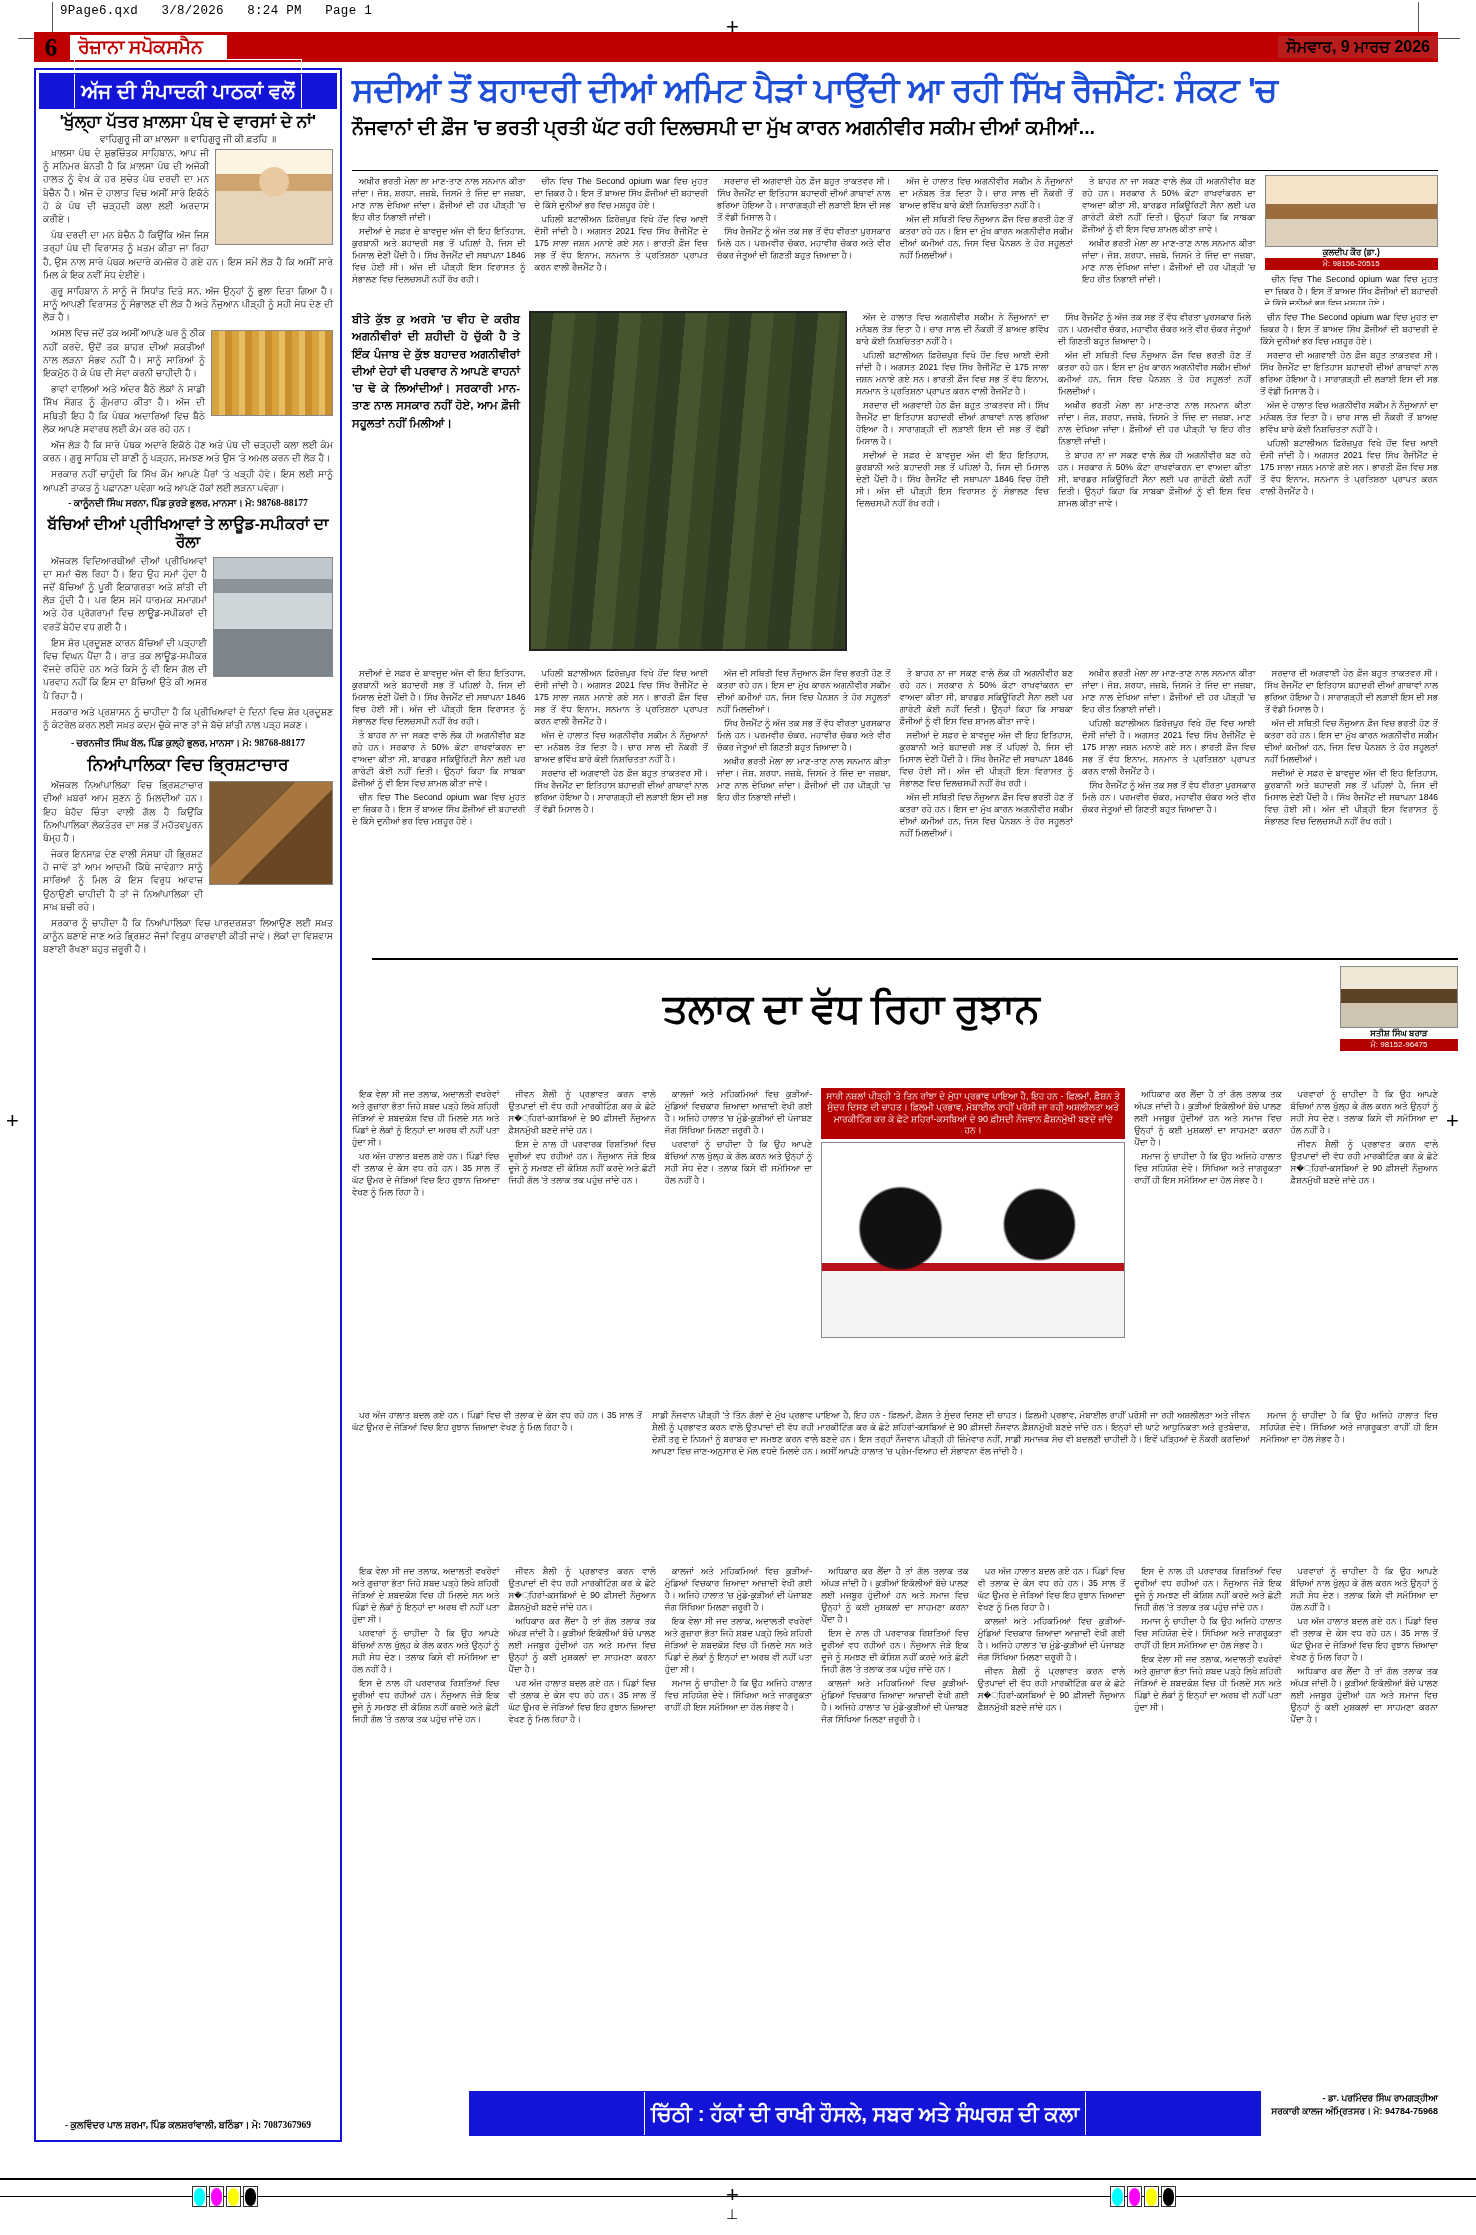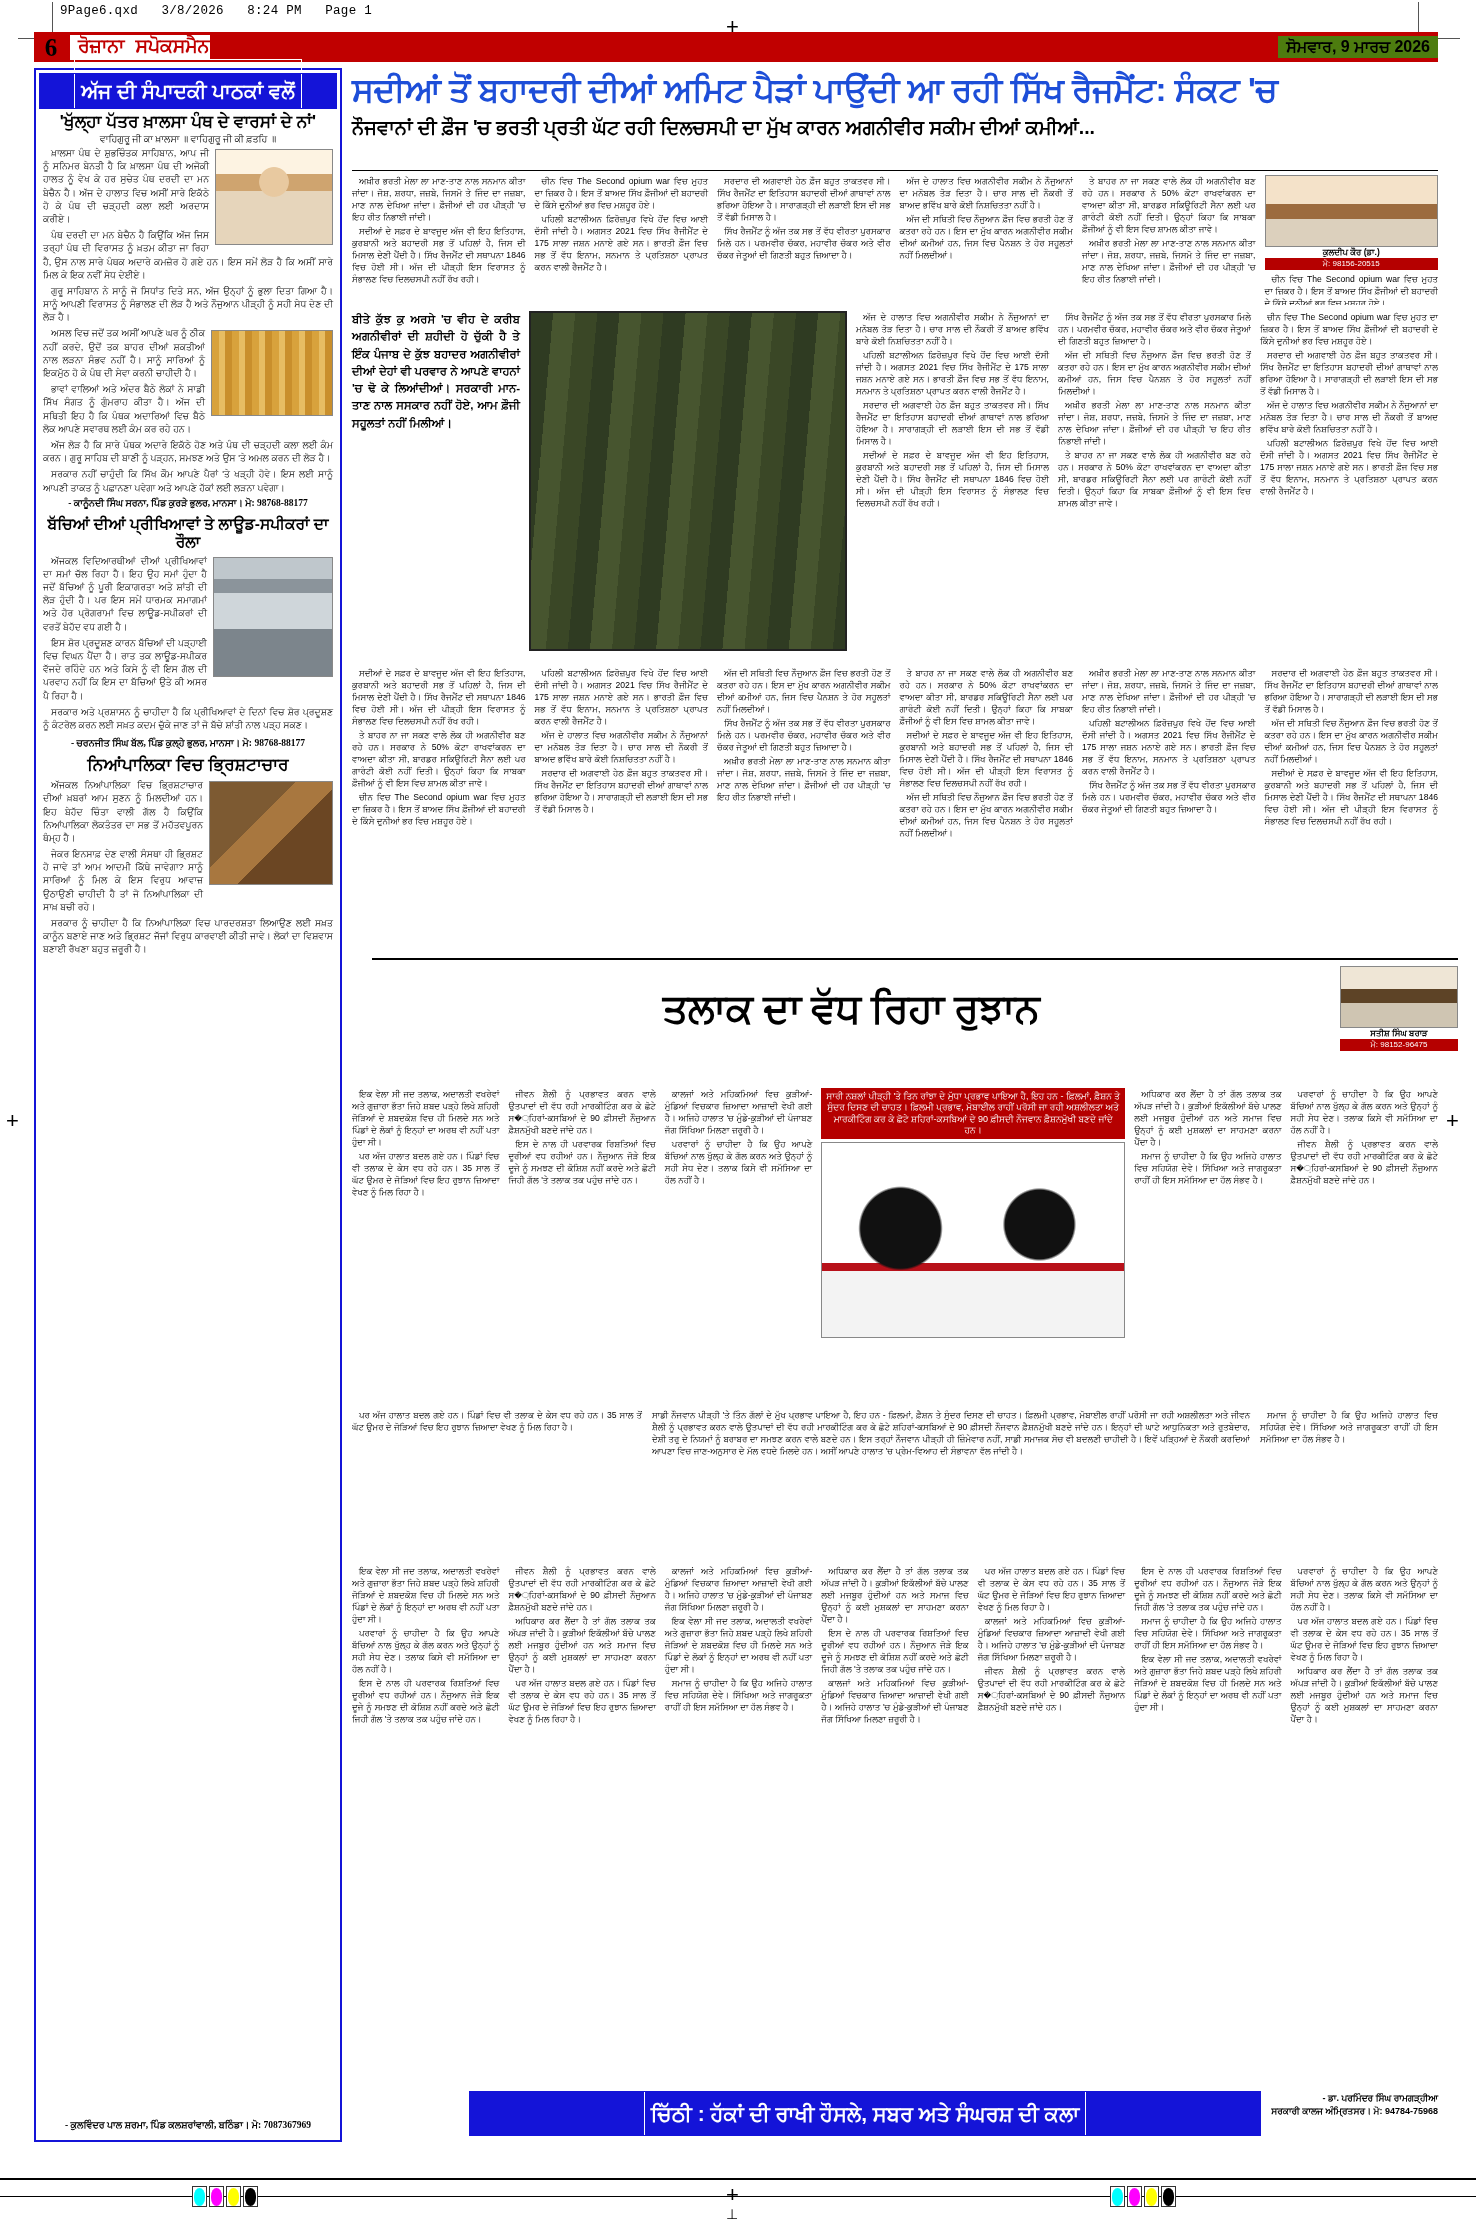--- a/index.html
+++ b/index.html
@@ -25,25 +25,25 @@
     position:absolute; left:34px; top:32px; width:1404px; height:30px;
     background:#c00000; display:flex; align-items:center;
   }
   .page-num{
     width:34px; text-align:center; color:#000; font-weight:bold;
     font-size:25px; line-height:1; font-family:"Liberation Serif",serif;
     background:#c00000;
   }
   .masthead-name{
     background:#fff; color:#c00000; font-weight:bold;
-    font-size:19px; padding:1px 1px 2px 8px; margin-left:2px;
-    font-family:Liberation Mono, monospace; letter-spacing:-.2px;
+    font-size:19px; padding:1px 24px 2px 8px; margin-left:2px;
+    font-family:Liberation Serif, serif; letter-spacing:-.2px;
   }
   .masthead-date{
-    margin-left:auto; background:#4d7c0f; color:#000; font-weight:bold;
+    margin-left:auto; background:#b91c1c; color:#000; font-weight:bold;
     font-size:16px; padding:2px 8px; font-family:"Liberation Sans",sans-serif;
   }
 
   
   .blue-box{
     background:#1414d8; border:2px solid #1414d8; outline:1px solid #1414d8;
     color:#fff; text-align:center; font-weight:bold;
     font-family:"Liberation Sans", sans-serif;
   }
   .blue-box-in{ border:1.5px solid #fff; padding:20px 6px; }

